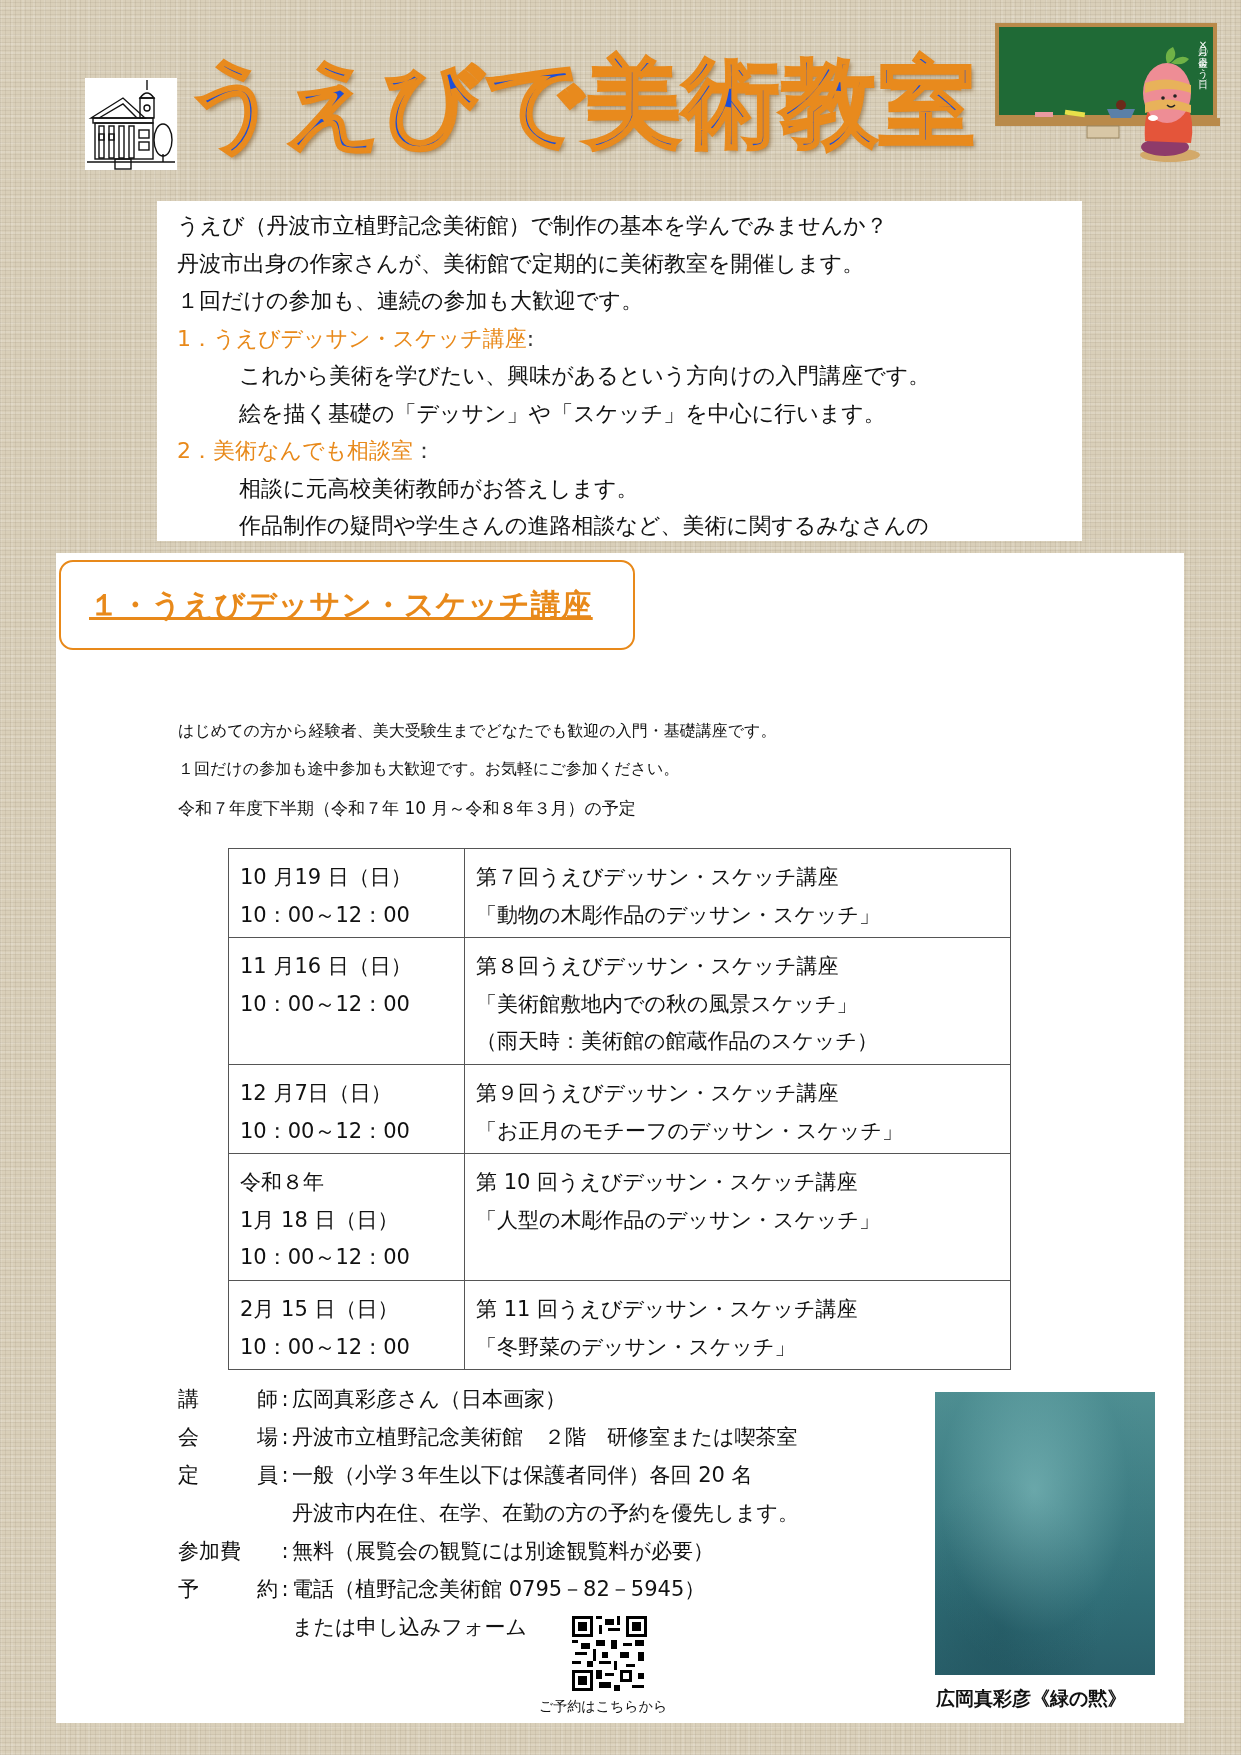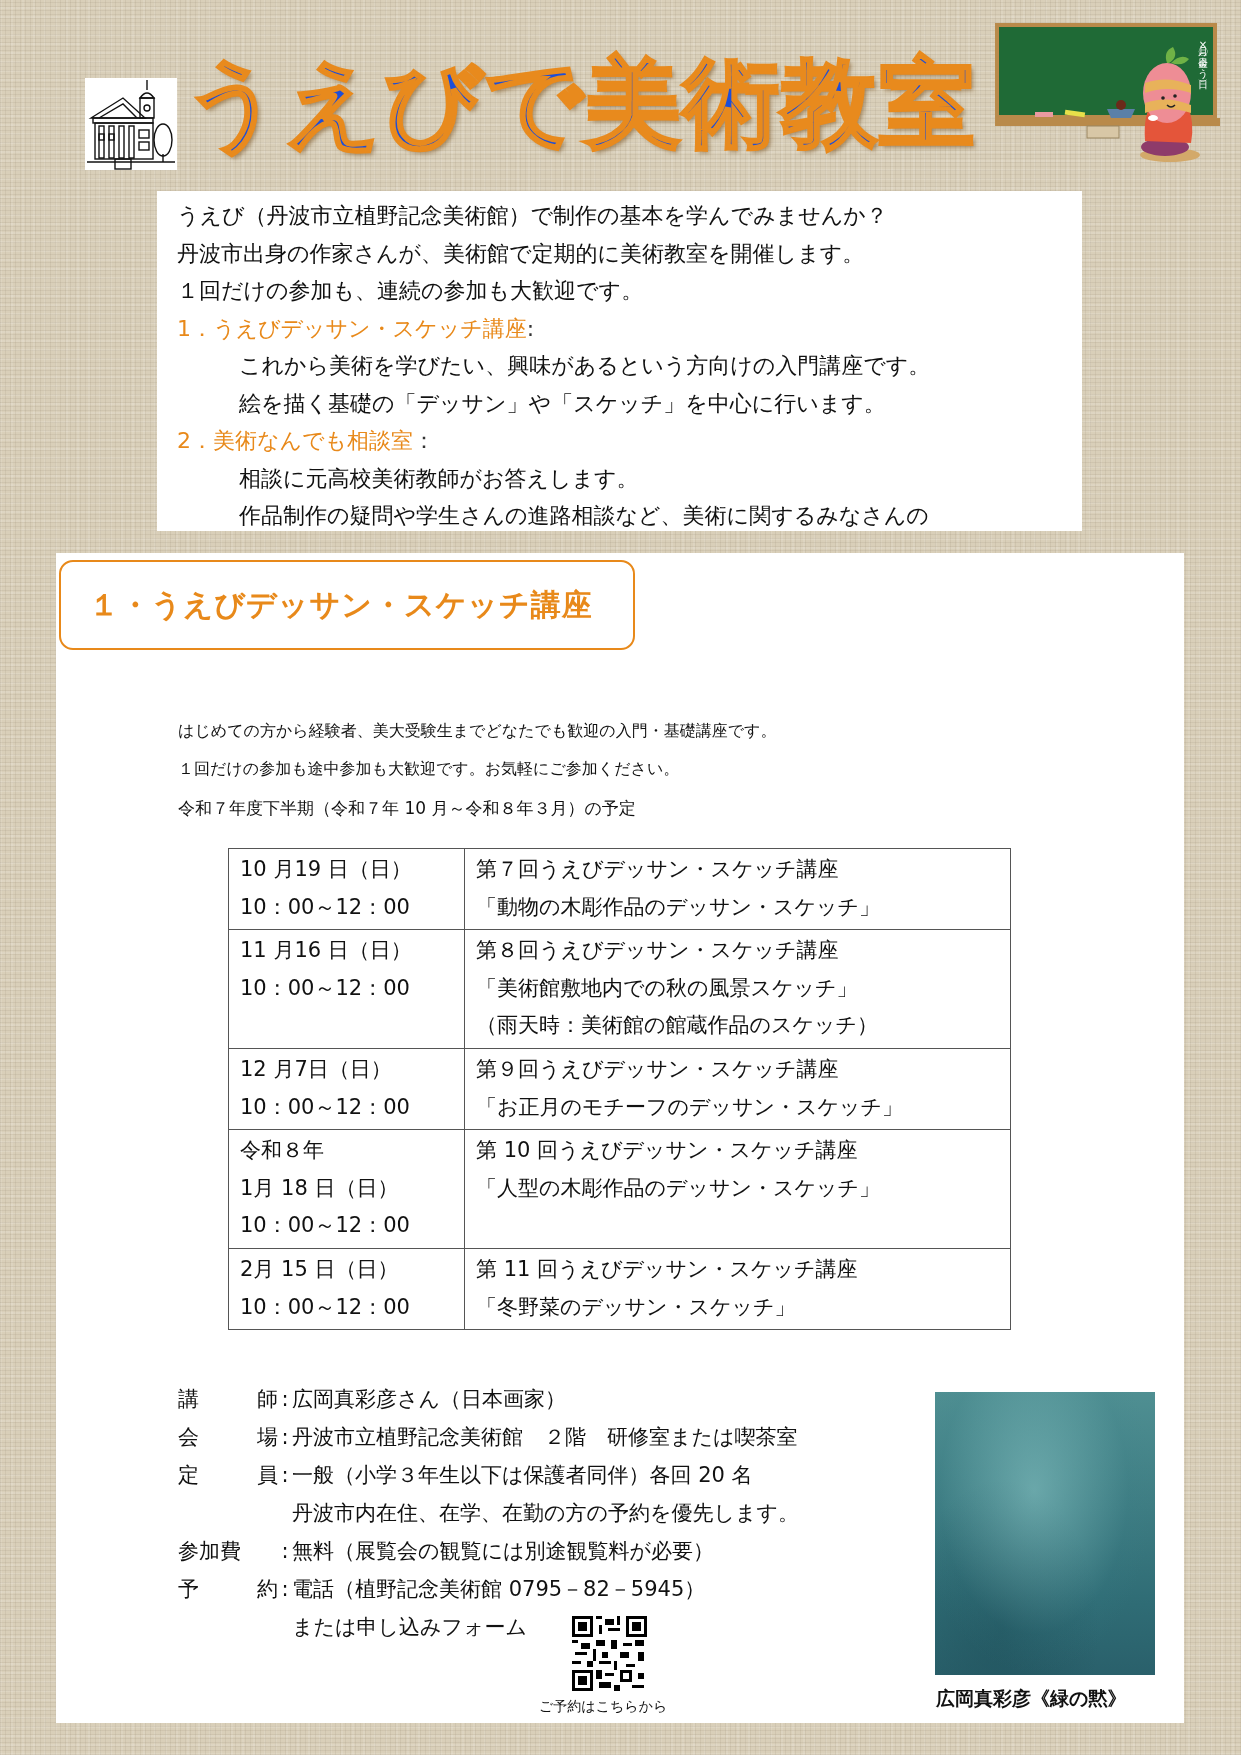--- a/index.html
+++ b/index.html
@@ -26,58 +26,58 @@
     font-size: 96px; line-height: 110px; font-weight: bold;
     color: #1d4ed8; letter-spacing: 2px;
     -webkit-text-stroke: 3px #e88a1d;
     text-shadow: 3px 3px 4px rgba(120,80,30,0.55);
     white-space: nowrap;
   }
   .board-wrap { position: absolute; left: 995px; top: 23px; width: 225px; height: 140px; }
 
   
   .intro {
-    position: absolute; left: 157px; top: 191px; width: 925px; height: 340px;
+    position: absolute; left: 157px; top: 201px; width: 925px; height: 340px;
     background: #fff;
     padding: 6px 0 0 20px;
     font-size: 22px; line-height: 37.5px;
   }
   .intro .line { white-space: nowrap; }
   .intro .orange { color: #e8891a; }
   .intro .indent { padding-left: 62px; }
 
   
   .main {
     position: absolute; left: 56px; top: 553px; width: 1128px; height: 1170px;
     background: #fff;
   }
   .section-box {
     position: absolute; left: 3px; top: 7px; width: 576px; height: 90px;
     border: 2px solid #e8891a; border-radius: 14px;
     display: flex; align-items: center; padding-left: 28px;
-    color: #e8891a; font-size: 30px; font-weight: bold; letter-spacing: 1px;
+    color: #e8891a; font-size: 30px; font-weight: bold; letter-spacing: 1px; text-decoration: underline;
   }
   .desc {
     position: absolute; left: 122px; top: 123px;
     font-size: 16px; line-height: 38px; white-space: nowrap; margin-top: 36px;
   }
   .schedule-title {
     position: absolute; left: 122px; top: 236px;
     font-size: 17px; line-height: 38px; white-space: nowrap;
   }
 
   table.schedule {
     position: absolute; left: 172px; top: 295px; width: 783px;
     border-collapse: collapse;
     font-size: 21px;
   }
   table.schedule td {
     border: 1.5px solid #555;
     vertical-align: top;
-    padding: 2px 0 3px 11px;
+    padding: 10px 0 3px 11px;
     line-height: 37.6px;
   }
   table.schedule td.date { width: 236px; }
   table.schedule .l { display: block; white-space: nowrap; }
 
   .details {
     position: absolute; left: 122px; top: 827px;
     font-size: 21px; white-space: nowrap;
   }
   .details .row { display: flex; height: 38px; align-items: center; }

